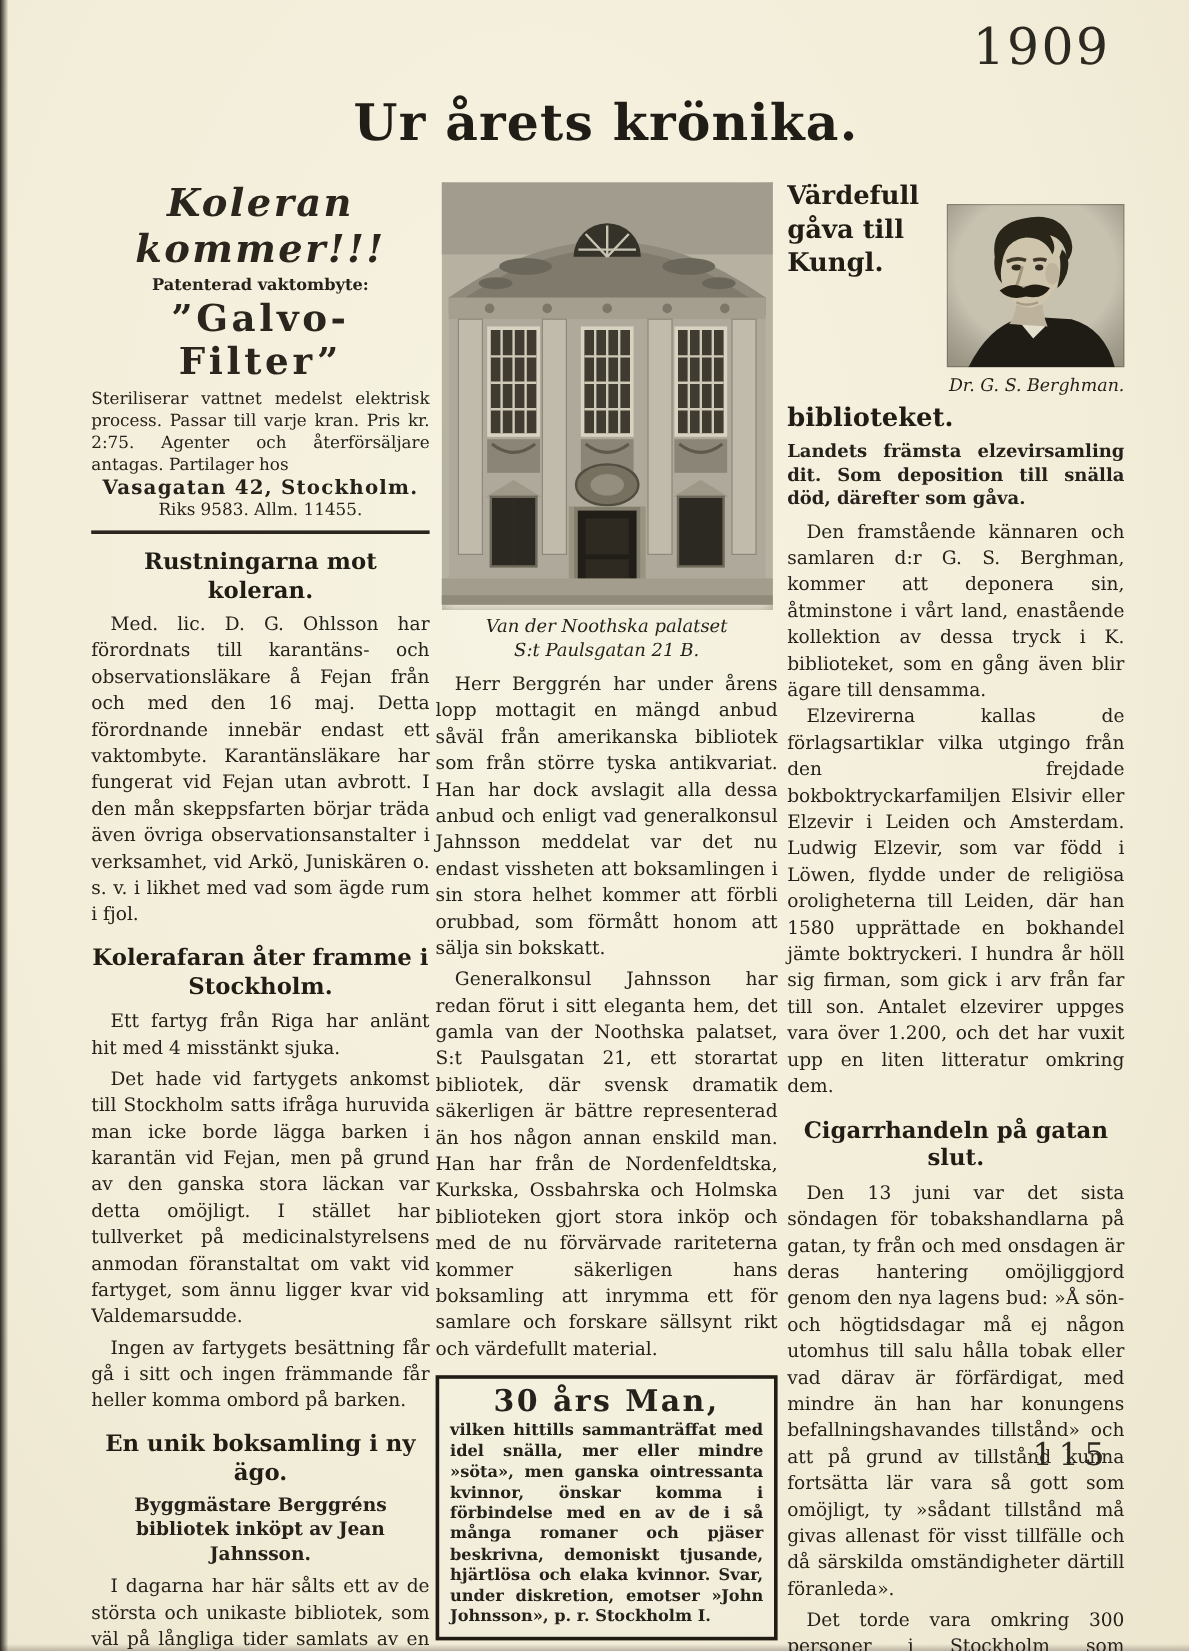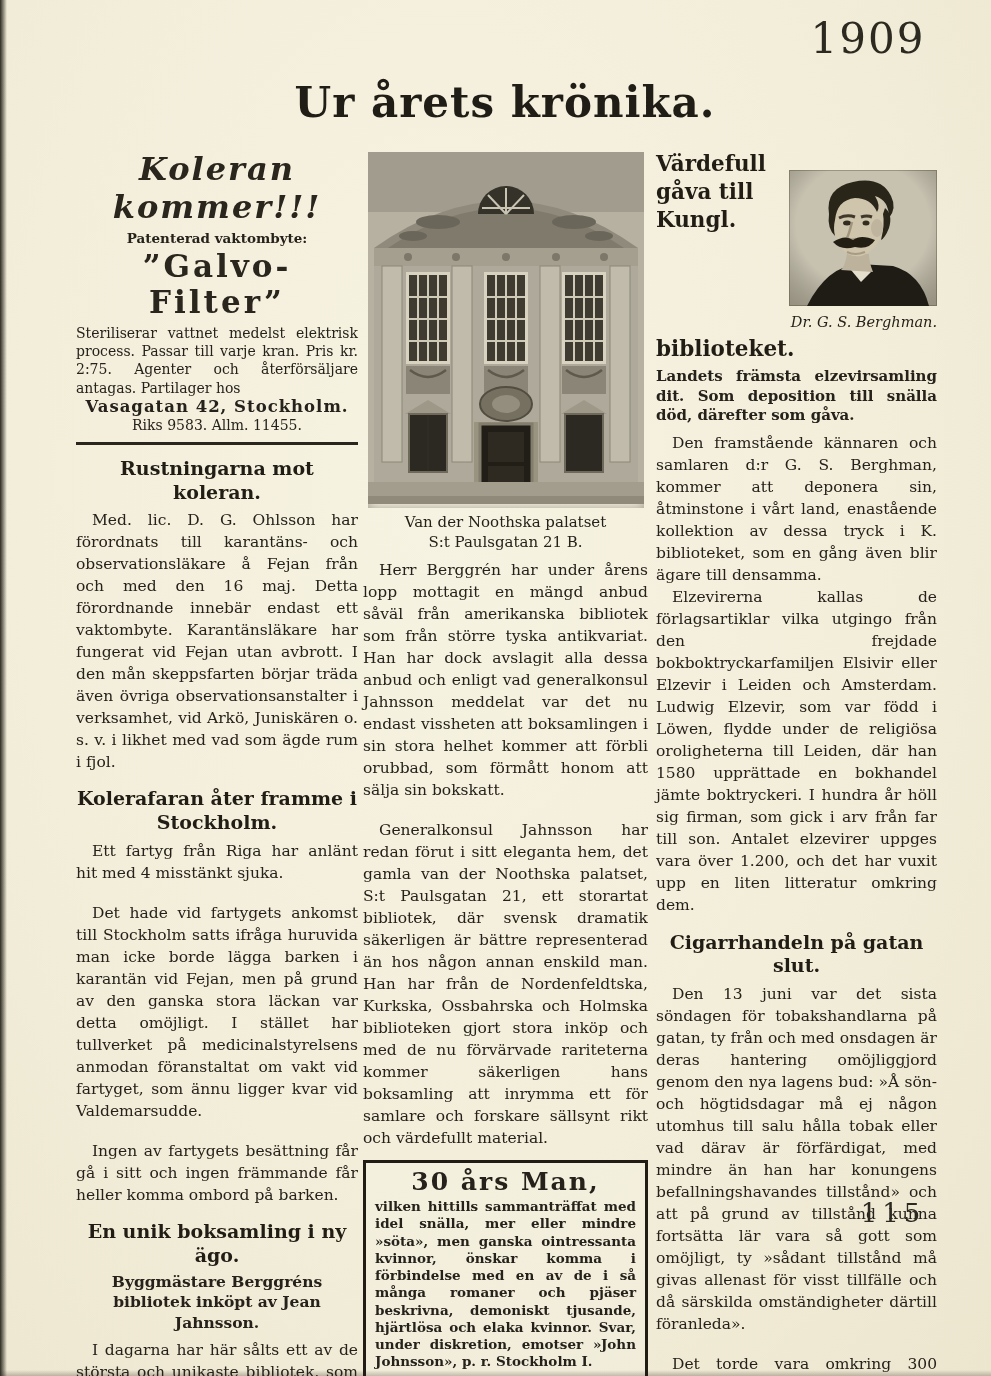--- a/index.html
+++ b/index.html
@@ -27,41 +27,41 @@
   }
   .col { position:absolute; top:150px; }
   .col-left  { left:76px;  width:282px; }
   .col-mid   { left:363px; width:285px; }
   .col-right { left:656px; width:281px; }
 
   .para {
     margin:0; font-size:15.5px; line-height:1.42; text-align:justify;
     text-indent:16px; color:#26221b;
   }
-  .para + .para { margin-top:18px; }
+  .para + .para { margin-top:4px; }
 
   h3.sec-head {
     margin:12px 0 5px 0; text-align:center;
     font-size:19px; font-weight:bold; color:#211d15; line-height:1.25;
   }
 
   
   .ad-galvo { text-align:center; }
   .ad-headline { font-size:32px; font-weight:bold; font-style:italic; letter-spacing:2px; color:#2a261d; }
   .ad-subline  { margin-top:4px; font-size:13.5px; font-weight:bold; }
   .ad-product  { margin-top:2px; font-size:31px; font-weight:bold; letter-spacing:3px; color:#2a261d; }
   .ad-body     { margin-top:4px; font-size:14px; font-weight:normal; text-align:justify; line-height:1.3; }
   .ad-company  { margin-top:6px; font-size:23px; font-weight:bold; letter-spacing:2px; }
   .ad-address  { font-size:16.5px; font-weight:bold; letter-spacing:1px; }
   .ad-phones   { font-size:14px; margin-top:1px; }
   .ad-rule     { border:0; border-top:3px solid #2a261d; margin:9px 0 0 0; }
 
   
   .photo-wrap { width:276px; margin:2px auto 0 auto; box-shadow:inset 0 0 12px rgba(40,35,25,.4); }
-  .photo-caption { margin-top:5px; text-align:center; font-size:15px; line-height:1.3; }
+  .photo-caption { margin-top:5px; text-align:center; font-style:italic; font-size:15px; line-height:1.3; }
   .mid-paras { margin-top:7px; }
 
   .ad-box {
     border:3px solid #211d15; padding:4px 9px 7px 9px; margin-top:11px;
     background:rgba(255,255,255,0.12);
   }
   .box1-title { text-align:center; font-size:25px; font-weight:bold; letter-spacing:2px; }
   .box1-body  { margin-top:2px; font-size:13.5px; font-weight:bold; line-height:1.28; text-align:justify; }
 
   

